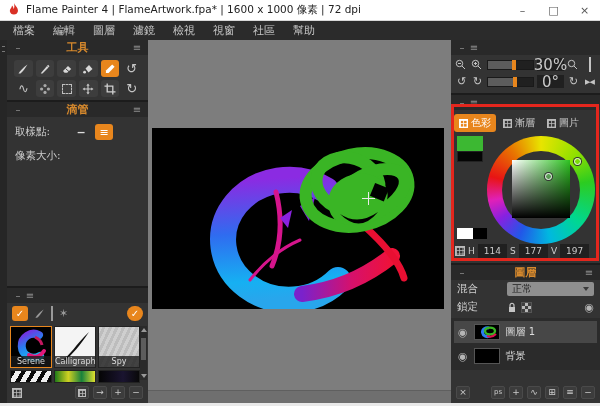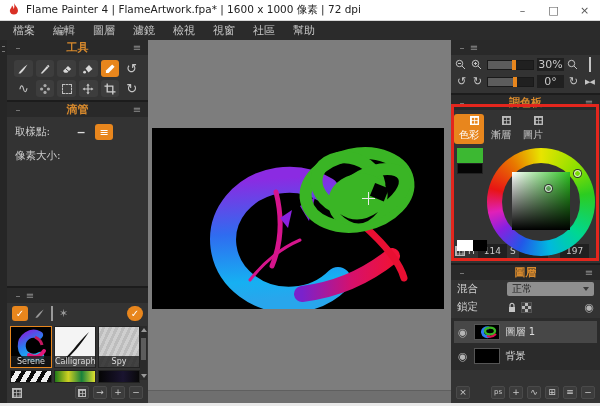--- a/index.html
+++ b/index.html
@@ -76,26 +76,26 @@
   .crosshair{position:absolute;left:216px;top:70px;width:0;height:0;}
   .crosshair i{position:absolute;background:#eaeaea;display:block;}
   .ch-h{left:-6px;top:0;width:13px;height:1px;}
   .ch-v{left:0;top:-6px;width:1px;height:13px;}
   
   .nav-row{display:flex;align-items:center;gap:3px;padding:3px 4px 1px 4px;}
   .nav-ico{color:#c4c4c4;font-size:11px;width:13px;text-align:center;line-height:12px;}
   .nav-slider{flex:1;height:10px;background:#202020;border:1px solid #191919;position:relative;}
   .nav-fill{position:absolute;left:0;top:0;bottom:0;width:55%;background:#5c5c5c;}
   .nav-handle{position:absolute;left:53%;top:-1px;width:4px;height:10px;background:#e8861d;}
-  .nav-val{width:27px;height:13px;background:#202020;color:#c9c9c9;font-size:11px;display:flex;align-items:center;justify-content:center;}
+  .nav-val{width:27px;height:13px;background:#202020;color:#c9c9c9;font-size:15px;display:flex;align-items:center;justify-content:center;}
   .fit-rect{width:11px;height:8px;border:1px solid #c4c4c4;}
   
   .annotation{position:absolute;left:0;top:64px;width:148px;height:157px;border:3px solid #e3261d;pointer-events:none;z-index:6;}
   .tabs{display:flex;align-items:center;gap:2px;padding:4px 3px 2px 3px;}
-  .tab{display:flex;align-items:flex-end;gap:3px;padding:2px 5px;border-radius:3px;font-size:10px;color:#c9c9c9;flex-direction:column;}
+  .tab{display:flex;align-items:center;gap:3px;padding:2px 5px;border-radius:3px;font-size:10px;color:#c9c9c9;}
   .tab.sel{background:#e8861d;color:#fff;}
   .tab .icon-grid{width:9px;height:9px;}
   .tab.sel .icon-grid{border-color:#fff;background-image:linear-gradient(#fff 1px,transparent 1px),linear-gradient(90deg,#fff 1px,transparent 1px);}
   .colorarea{position:relative;height:114px;}
   .swatch-pri{position:absolute;left:6px;top:2px;width:26px;height:15px;background:#3cb832;}
   .swatch-sec{position:absolute;left:6px;top:17px;width:26px;height:11px;background:#050505;border:1px solid #222;}
   .swatch-w{position:absolute;left:6px;top:94px;width:16px;height:11px;background:#fff;}
   .swatch-b{position:absolute;left:22px;top:94px;width:14px;height:11px;background:#000;}
   .wheel{position:absolute;left:36px;top:2px;width:108px;height:108px;border-radius:50%;
     background:conic-gradient(from 0deg,#e8e400,#8fe000 45deg,#2ccc20 80deg,#00d890 130deg,#00b8e0 170deg,#2257e8 205deg,#8820e0 235deg,#e020b8 258deg,#e81414 285deg,#e87800 325deg,#e8e400 360deg);}
@@ -395,21 +395,20 @@
             </span>
           <span class="nav-val">0°</span>
           <span class="nav-ico">↻</span>
           <span class="nav-ico" style="font-size:7px;letter-spacing:-1px;">▶◀</span>
         </div>
       </div>
 
       <div class="panel" style="flex:0 0 168px;">
         <div class="panel-h">
           <span class="ph-btn">–</span>
-          <span class="panel-title">調色板</span>
           <span class="ph-btn">≡</span>
         </div>
         <div class="tabs">
           <span class="tab sel">
               <span class="icon-grid"></span>
               <span>色彩</span>
             </span>
           <span class="tab">
               <span class="icon-grid"></span>
               <span>漸層</span>

